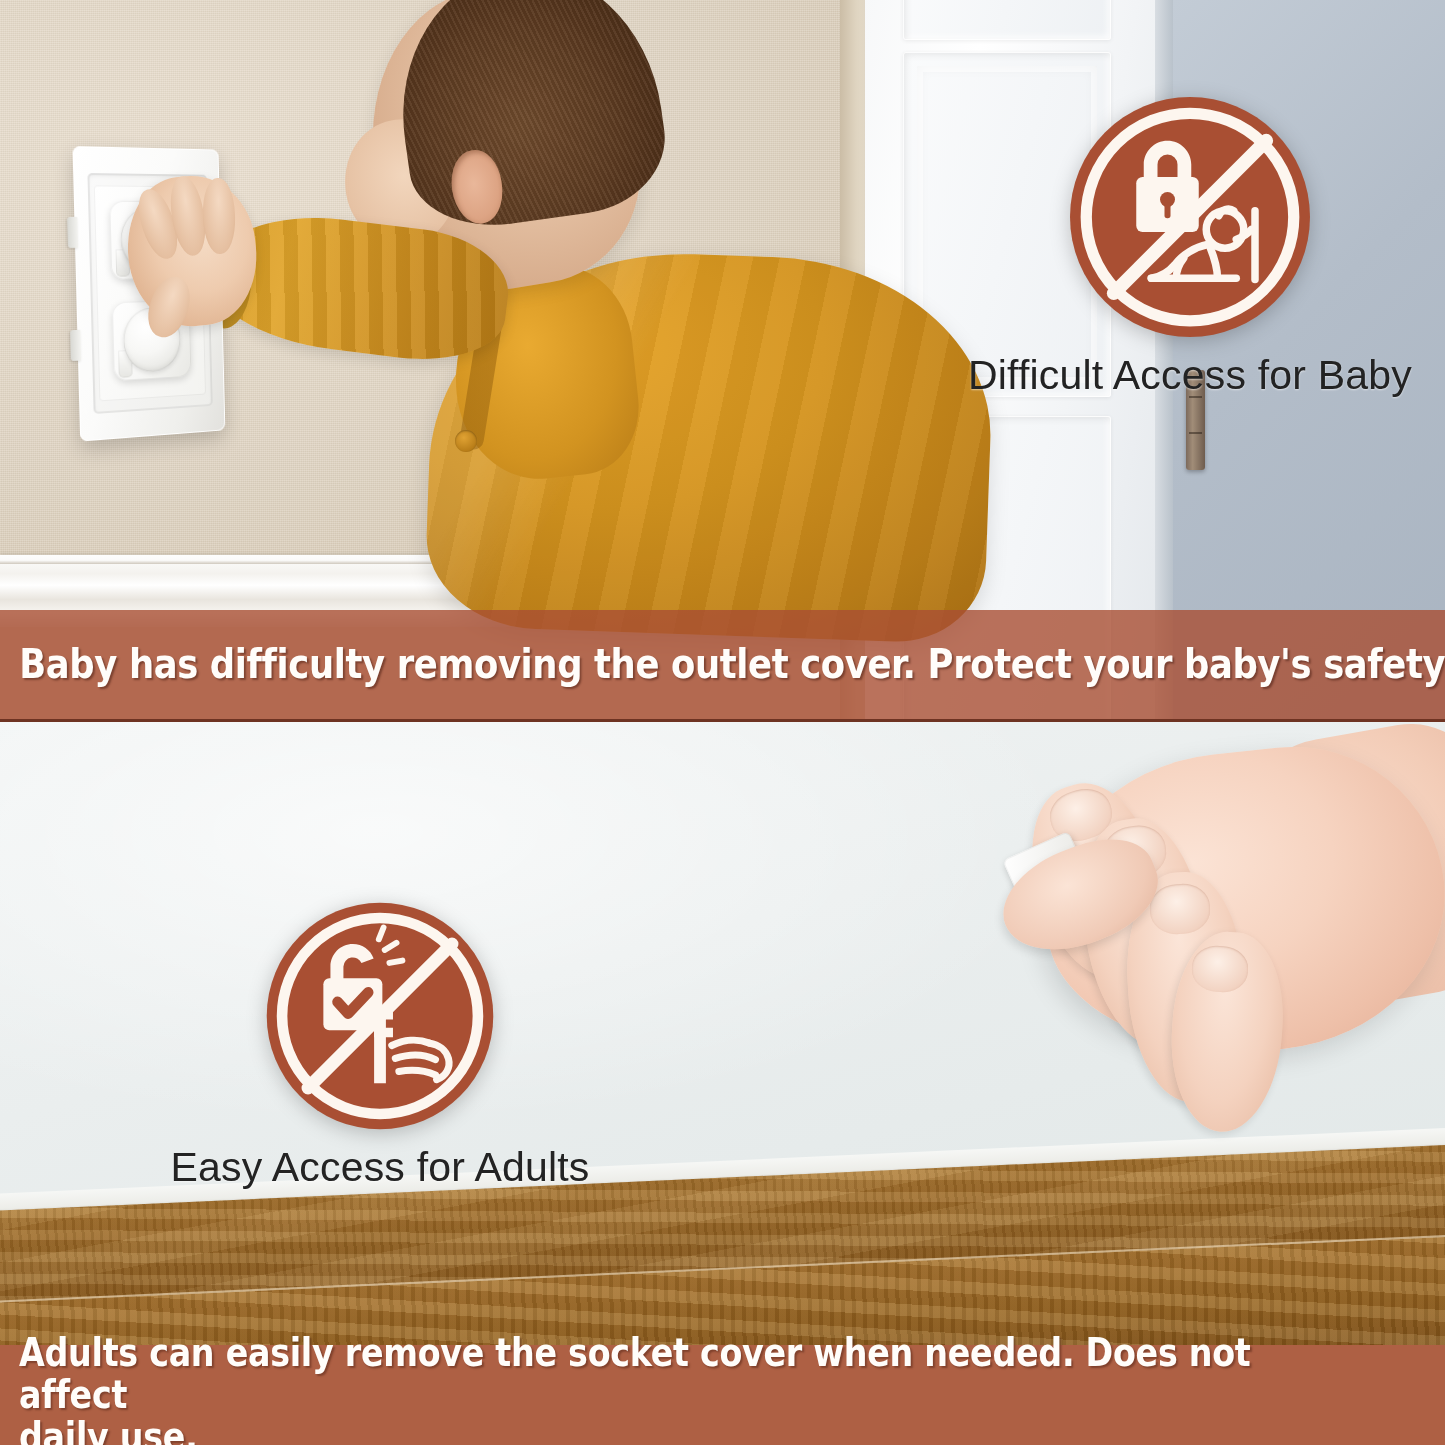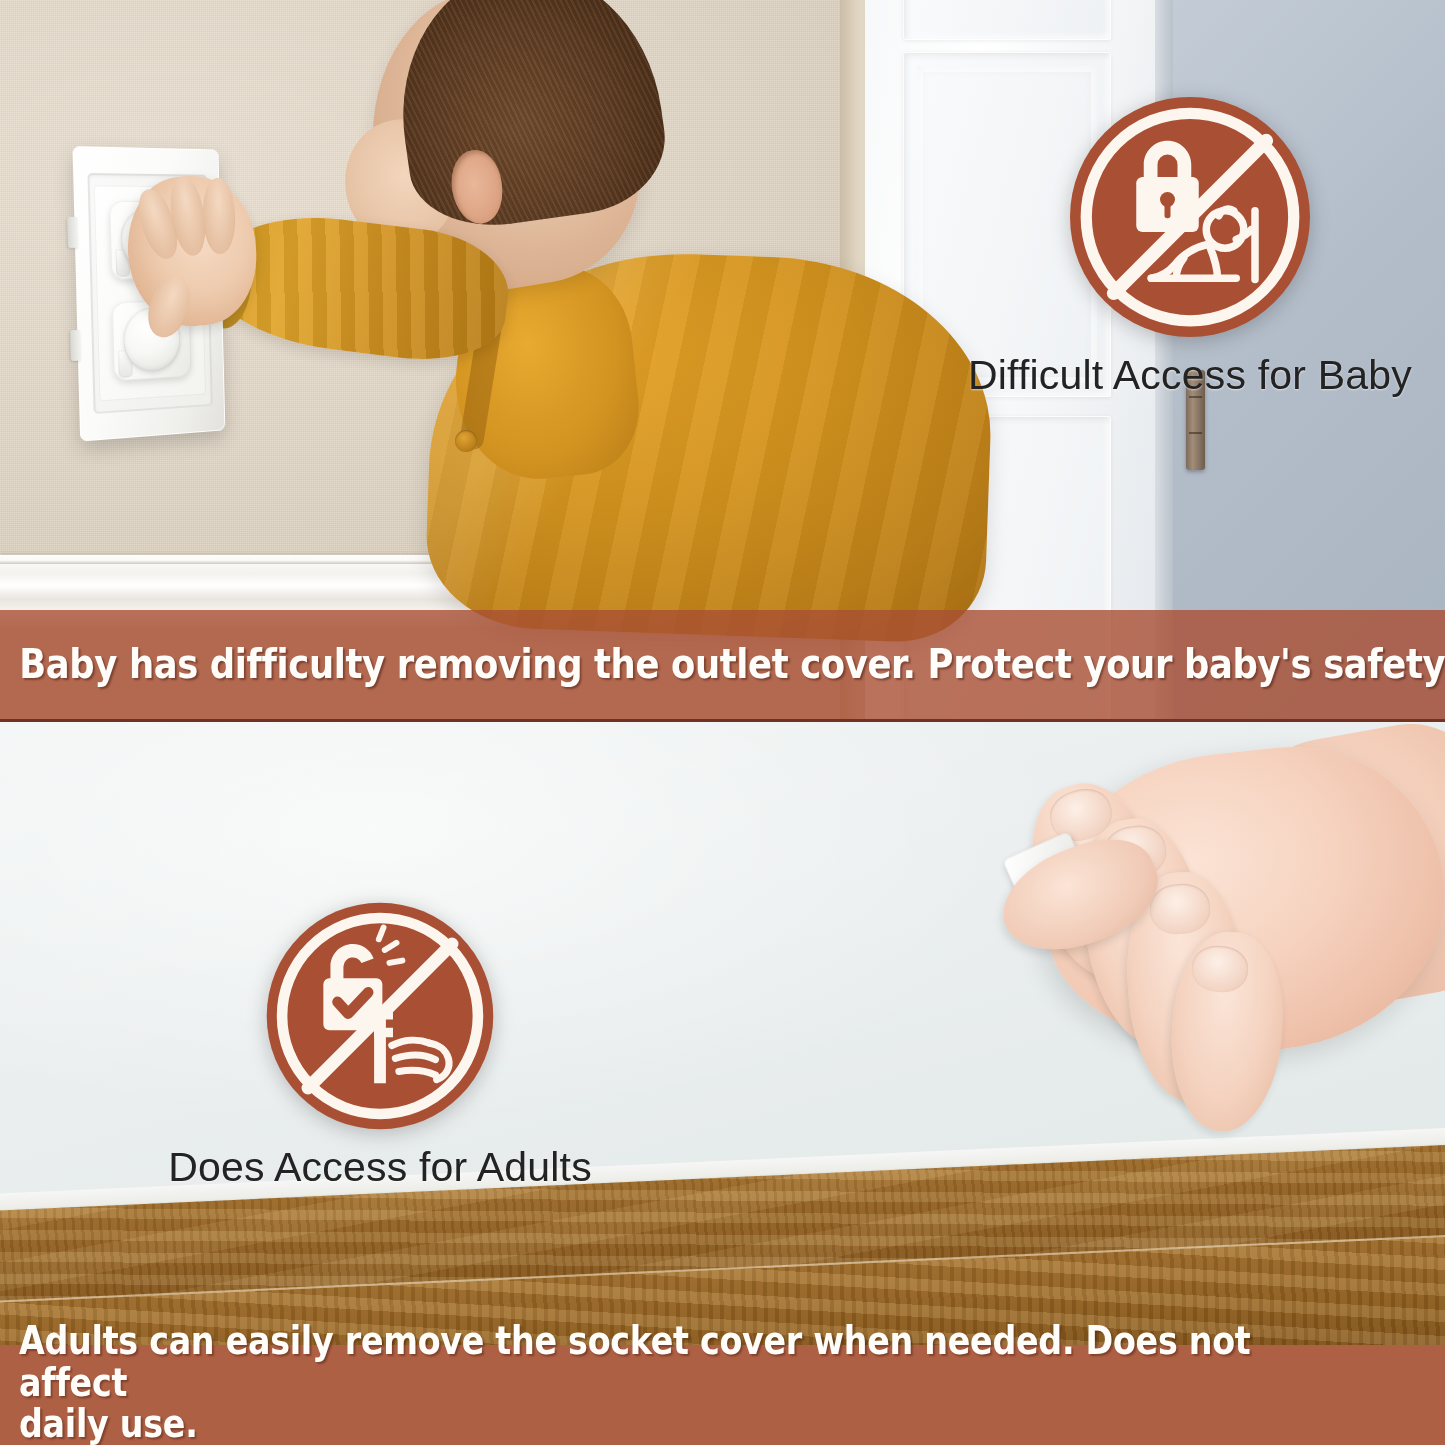--- a/index.html
+++ b/index.html
@@ -398,21 +398,21 @@
     font-size:41px;
     letter-spacing:.2px;
     text-shadow:0 1px 2px rgba(255,255,255,.55);
     white-space:nowrap;
   }
 
   
   .banner-bottom {
     position:absolute; left:0; top:1345px; width:1445px; height:100px;
     background:#ae6044;
-    display:flex; align-items:flex-end;
+    display:flex; align-items:center;
     z-index:8;
   }
   .banner-bottom .banner-text {
     color:#fffdfa;
     font-family:"DejaVu Sans Condensed","Liberation Sans Narrow","Liberation Sans", sans-serif;
     font-weight:700;
     font-size:39px;
     letter-spacing:-.3px;
     line-height:1.07;
     padding:0 20px;
@@ -557,21 +557,21 @@
       </g>
       <g fill="none" stroke="#FDF6EF" stroke-width="6" stroke-linecap="round" stroke-linejoin="round">
         <path d="M110 125c10-5 22-6 32-2"></path>
         <path d="M113 136c12-4 24-4 34 1"></path>
         <path d="M116 147c11-2 22-1 31 3"></path>
         <path d="M142 123c8 1 14 6 16 13 2 8-2 15-10 18"></path>
       </g>
 
       <line x1="39" y1="161" x2="161" y2="39" stroke="#FDF6EF" stroke-width="11" stroke-linecap="round"></line>
     </svg>
-    <div class="badge-label">Does Access for Adults</div>
+    <div class="badge-label">Easy Access for Adults</div>
   </div>
 
   <div class="banner-bottom">
     <div class="banner-text">
       <span>Adults can easily remove the socket cover when needed. Does not affect</span><br>
       <span>daily use.</span>
     </div>
   </div>
 
 </div>

